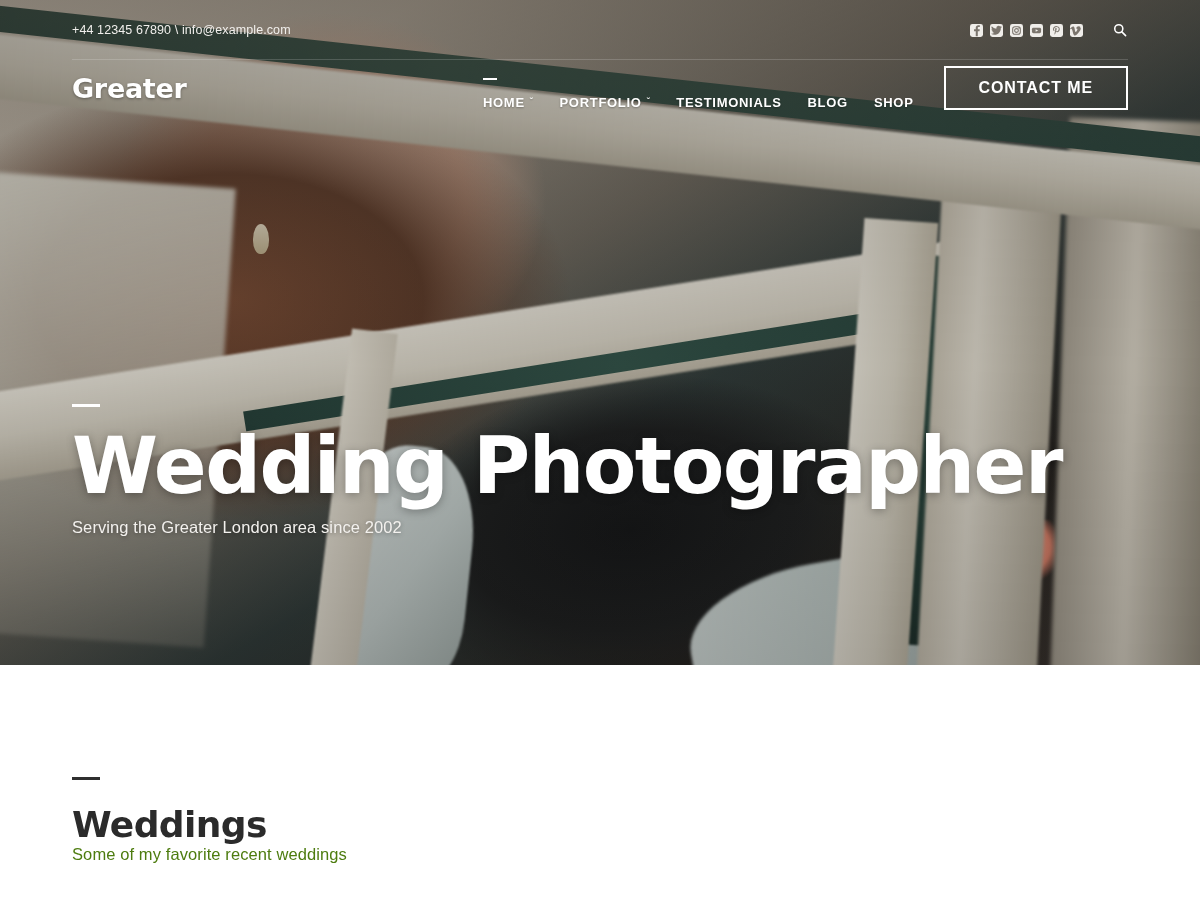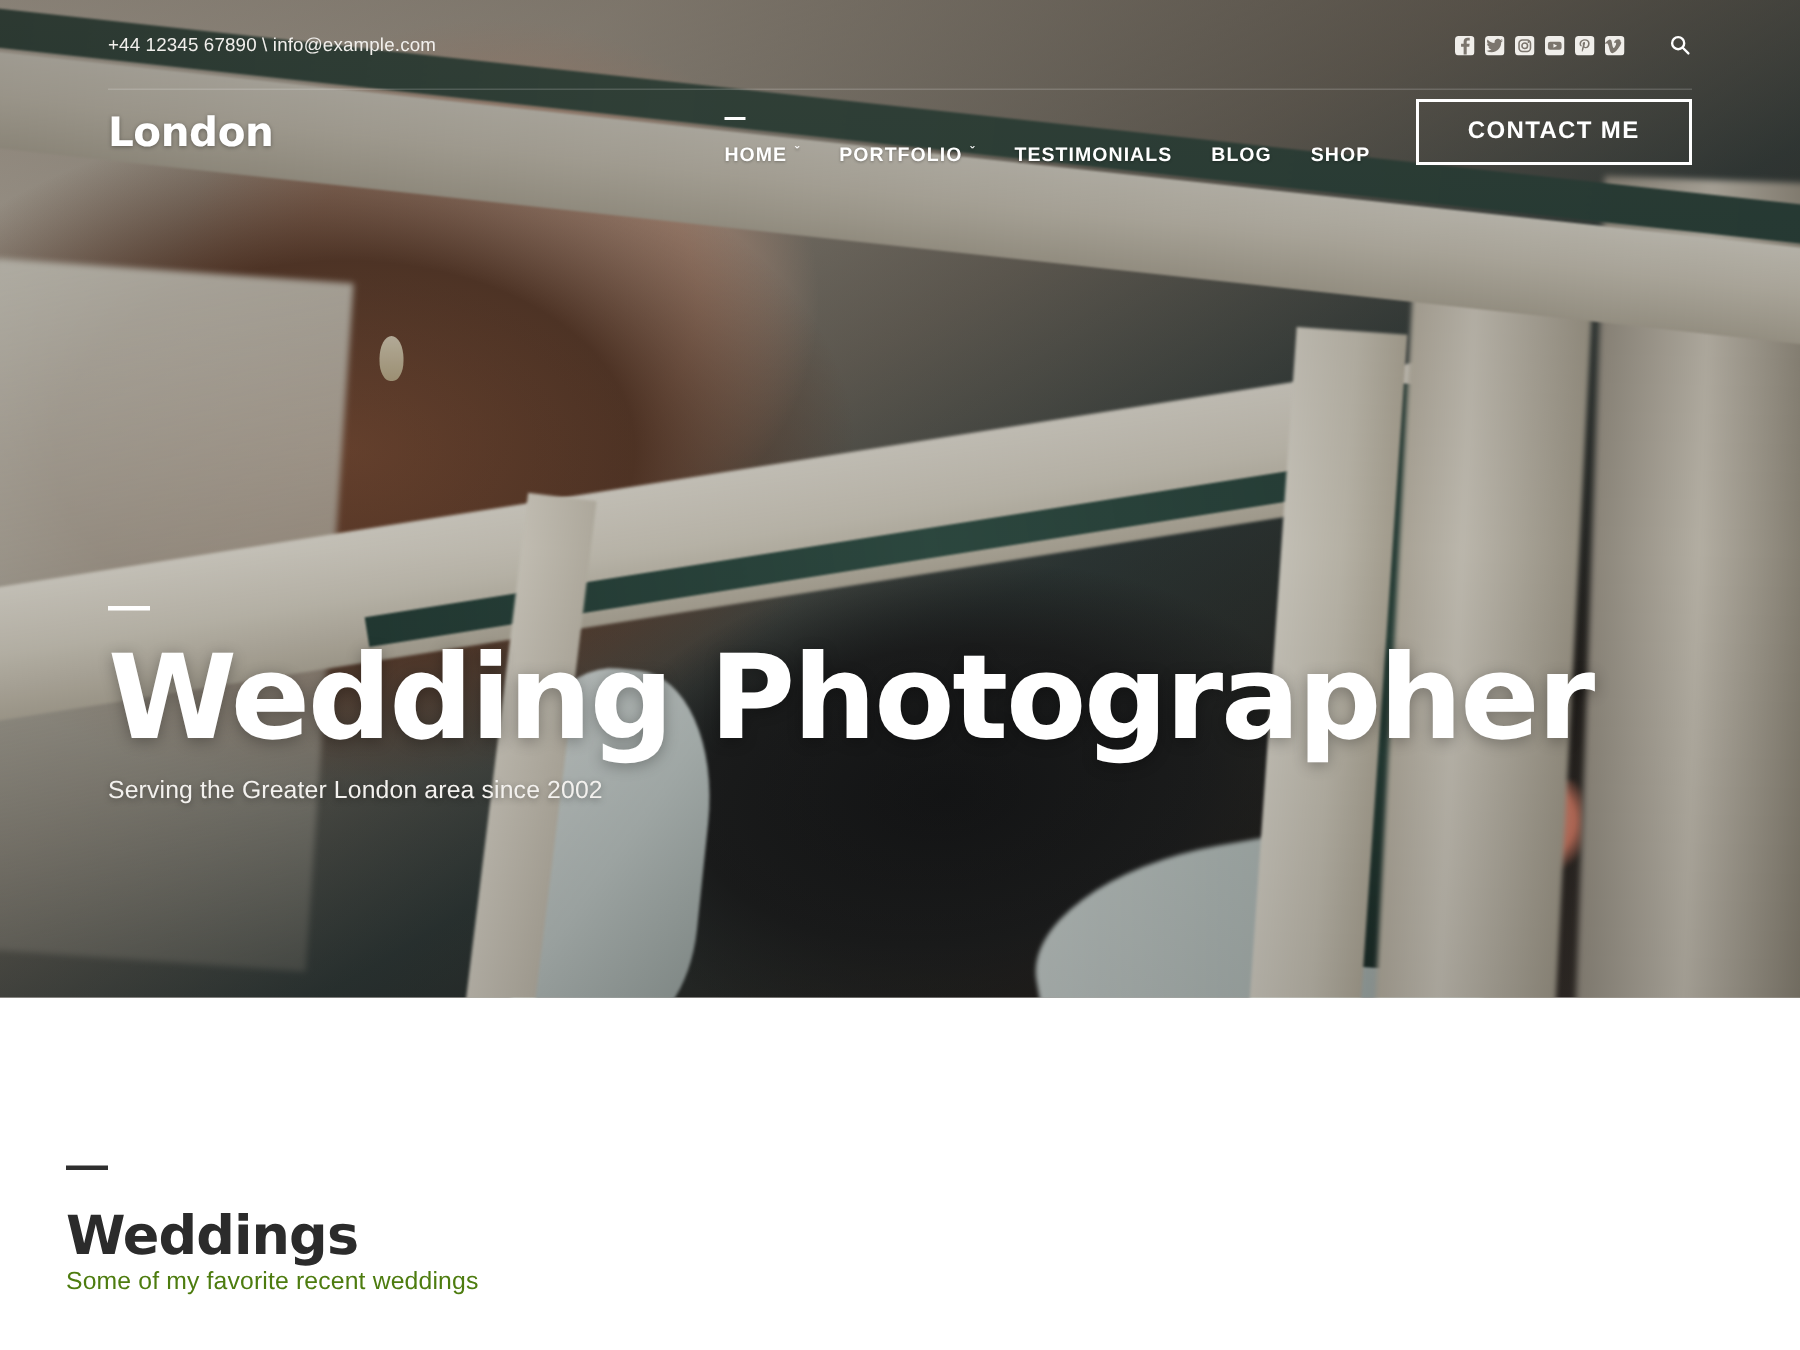--- a/index.html
+++ b/index.html
@@ -217,21 +217,21 @@
   }
   .hero-sub {
     margin-top:15px;
     font-size:16.5px; color:#f3f1ee; letter-spacing:.1px;
     text-shadow:0 1px 4px rgba(0,0,0,.35);
   }
 
   
   .section {
     width:1200px; background:#fff;
-    padding:112px 72px 0 44px;
+    padding:112px 72px 0 72px;
   }
   .accent-dash-dark { width:28px; height:3px; background:#2f2f2f; margin-bottom:24px; }
   .sec-title {
     font-family:"DejaVu Sans", sans-serif;
     font-size:36px; font-weight:700; color:#2b2b2b; letter-spacing:-.6px;
   }
   .sec-sub {
     margin-top:0; font-size:16.5px; color:#4d7c0f; letter-spacing:.1px;
   }
 </style>
@@ -310,21 +310,21 @@
       <a class="search-btn">
         <svg viewBox="0 0 16 16">
             <circle cx="6.6" cy="6.6" r="4.6"></circle>
             <line x1="10.1" y1="10.1" x2="14.4" y2="14.4" stroke-linecap="round"></line>
           </svg>
       </a>
     </div>
   </div>
 
   <div class="nav">
-    <div class="logo">London</div>
+    <div class="logo">Greater</div>
 
     <div class="navmenu">
       <a class="navitem active">
         <span>HOME</span>
         <span class="caret">ˇ</span>
       </a>
       <a class="navitem">
         <span>PORTFOLIO</span>
         <span class="caret">ˇ</span>
       </a>

